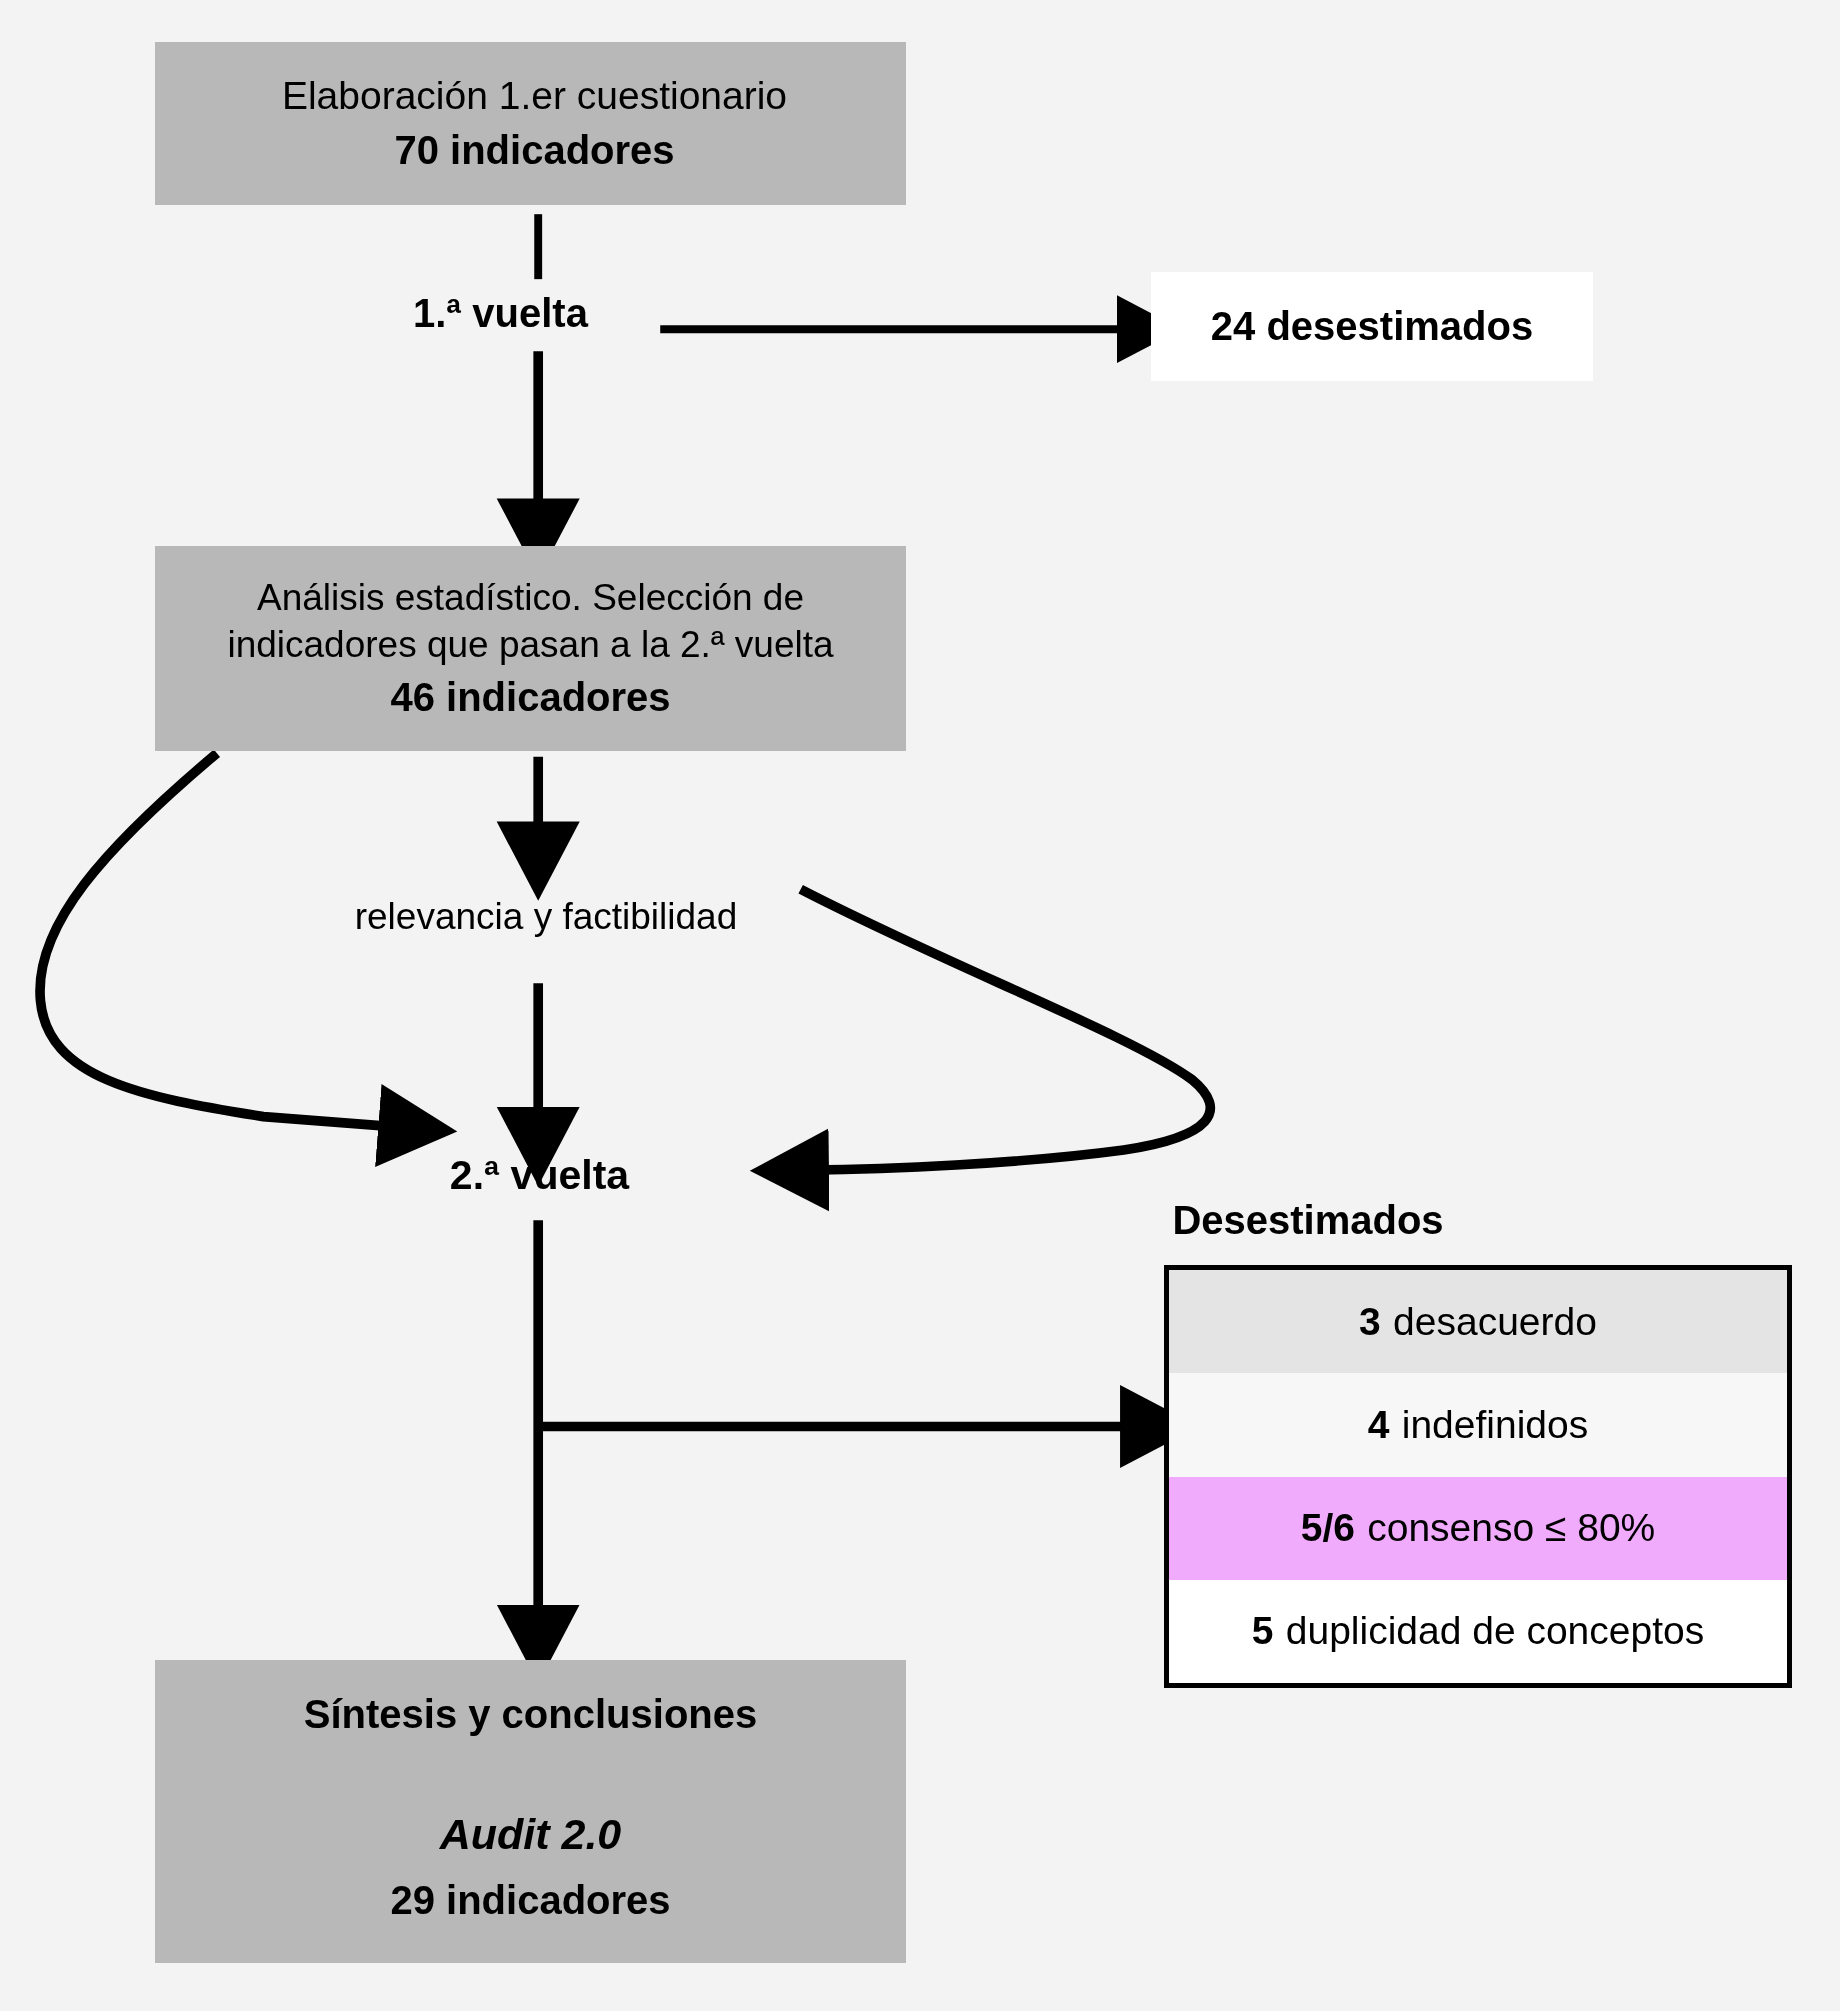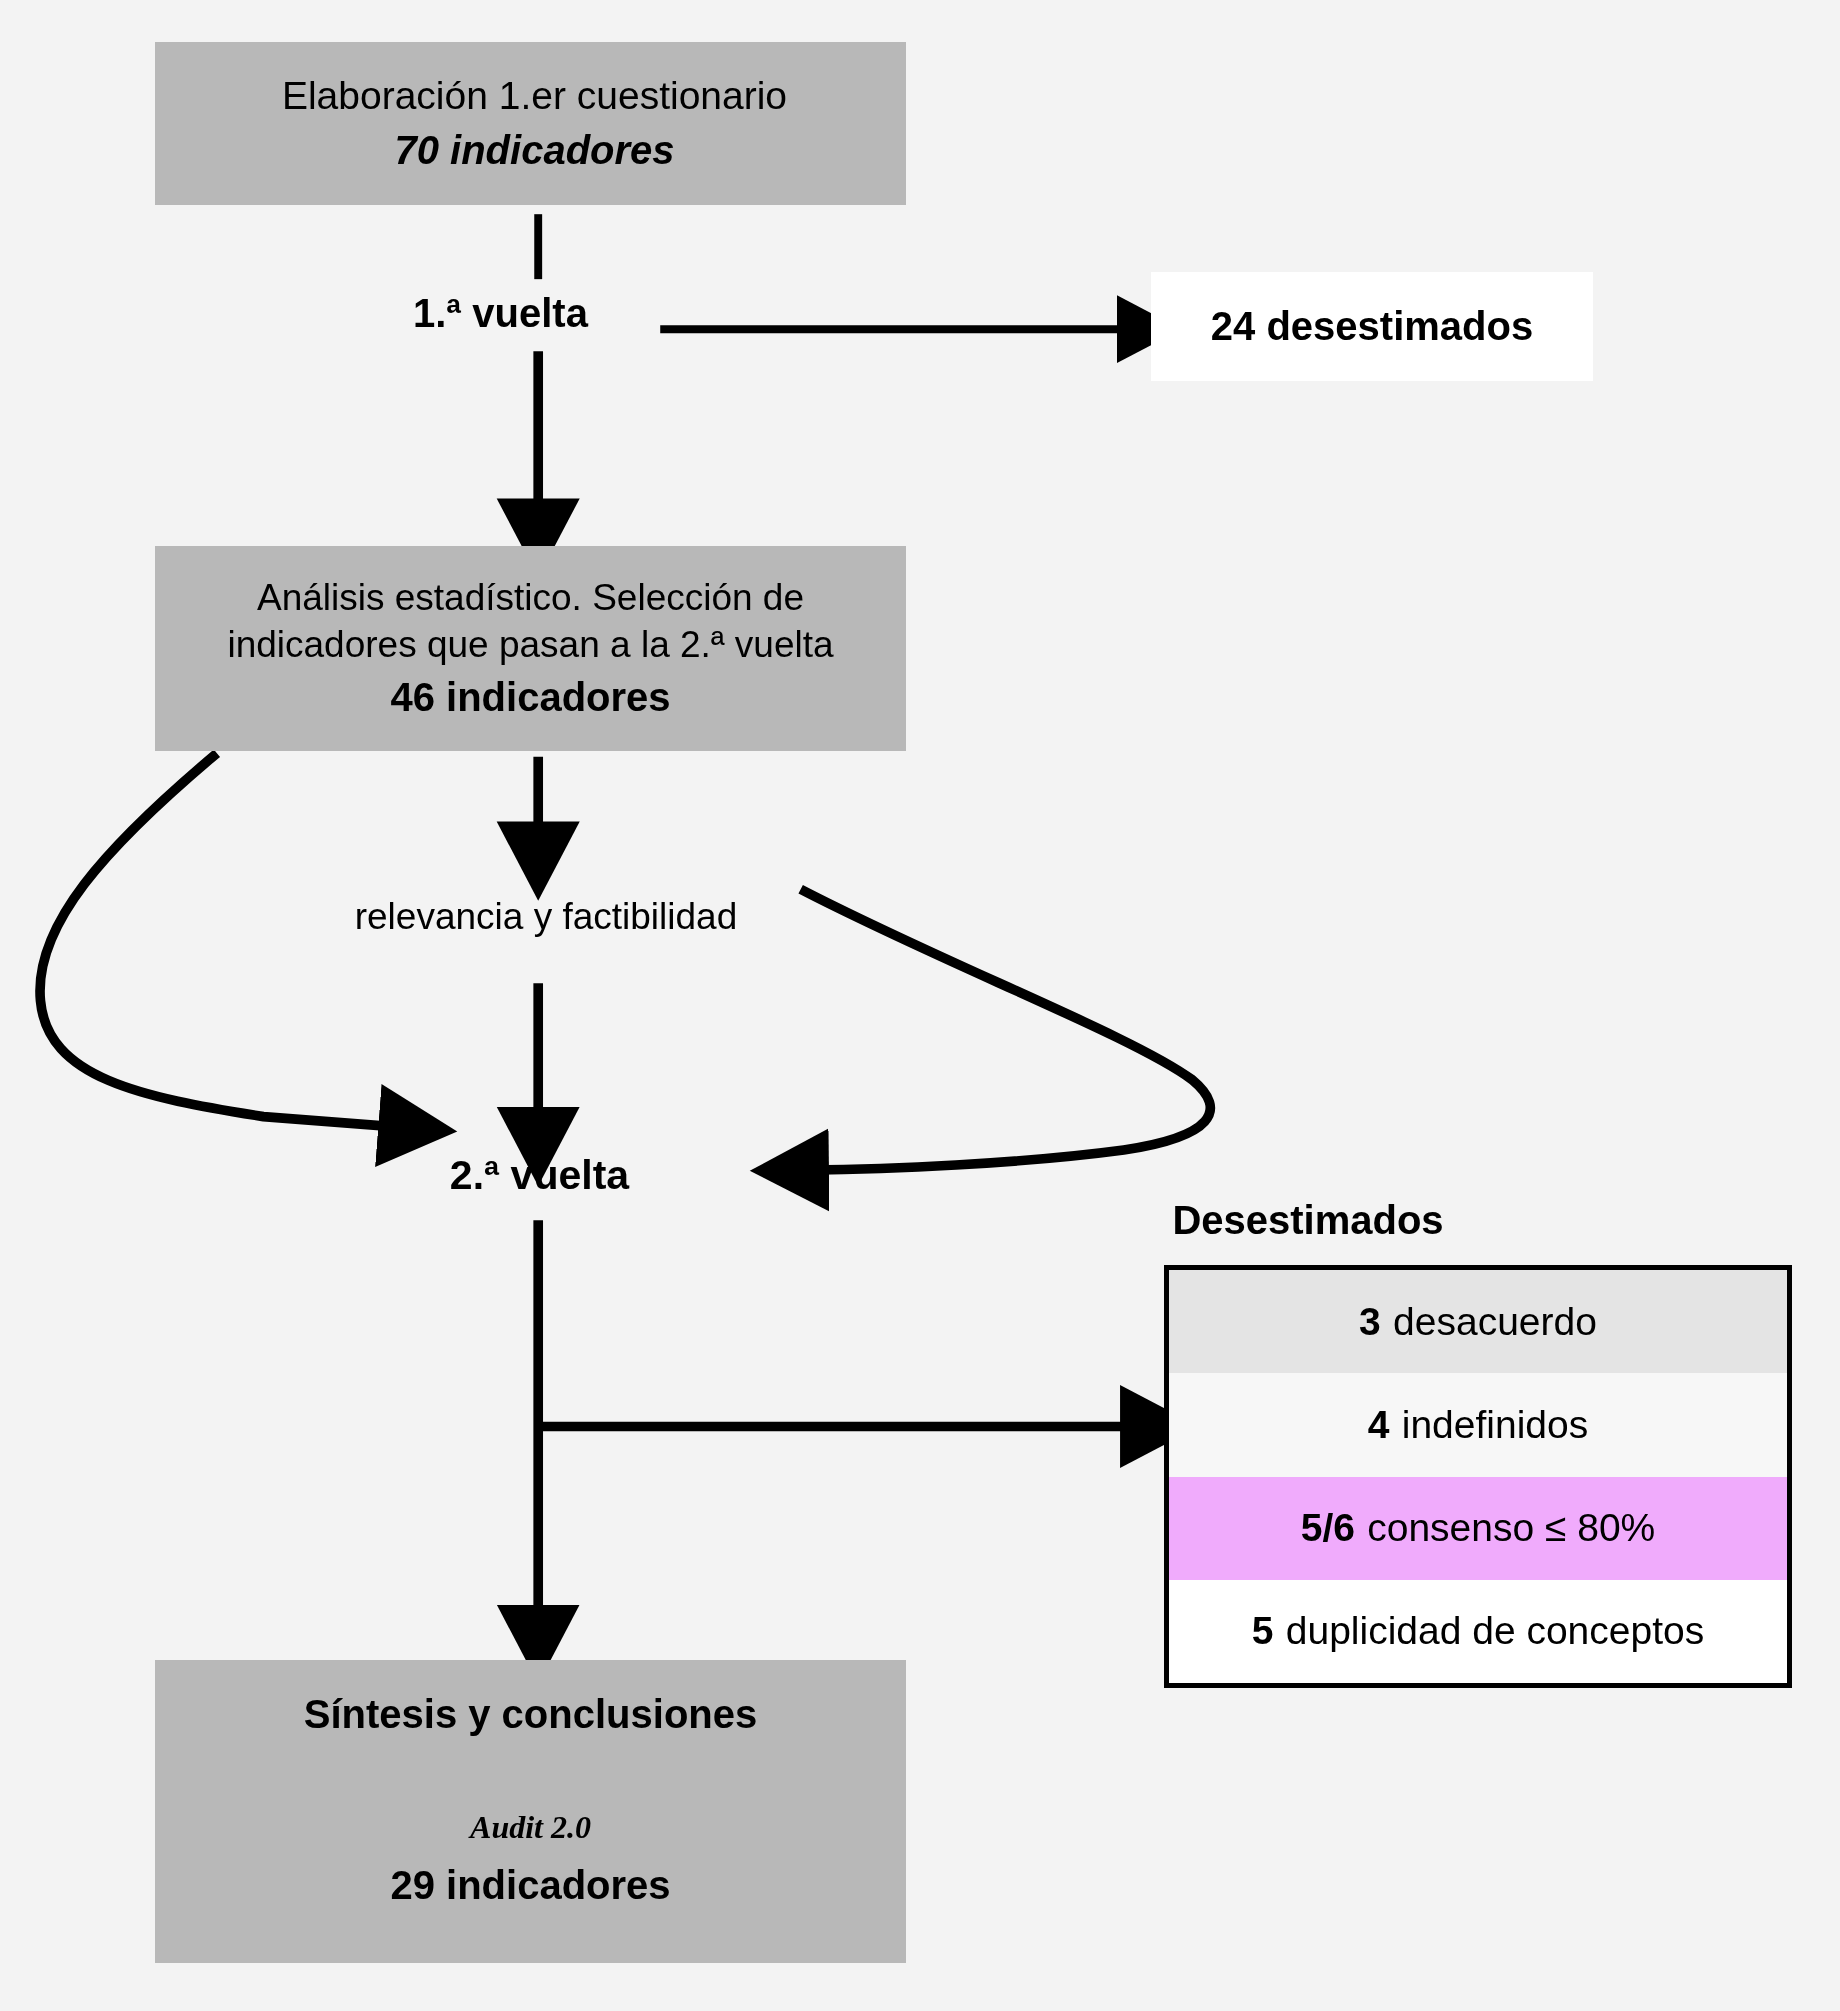--- a/index.html
+++ b/index.html
@@ -45,21 +45,21 @@
     background: #ffffff;
   }
 
   
   #box-elaboracion {
     left: 155px; top: 42px; width: 751px; height: 163px;
     font-size: 39px;
     padding-left: 8px;
   }
   #box-elaboracion .line1 { font-weight: 400; }
-  #box-elaboracion .line2 { font-weight: 700; font-size: 40px; margin-top: 3.5px; font-style: italic; }
+  #box-elaboracion .line2 { font-weight: 700; font-size: 40px; margin-top: 3.5px; }
 
   
   #label-vuelta1 {
     left: 413px; top: 285px; width: 211px; height: 58px;
     font-size: 40px; font-weight: 700;
     align-items: flex-start; justify-content: center;
   }
 
   
   #box-24-desestimados {
@@ -122,21 +122,21 @@
 
   
   #box-sintesis {
     left: 155px; top: 1660px; width: 751px; height: 303px;
     font-size: 39px;
     justify-content: flex-start;
     padding-top: 29px;
   }
   #box-sintesis .line1 { font-weight: 700; font-size: 40px; }
   #box-sintesis .gap { height: 67px; }
-  #box-sintesis .line2 { font-weight: 700; font-style: italic; font-size: 32px; font-family: Liberation Serif, serif; }
+  #box-sintesis .line2 { font-weight: 700; font-style: italic; font-size: 43px; }
   #box-sintesis .line3 { font-weight: 700; font-size: 40px; margin-top: 12.3px; }
 </style>
 </head>
 <body style="background: rgb(243, 243, 243);">
 
 <div id="canvas">
 
   <svg class="svg-layer" viewBox="0 0 2097 2292">
     <defs>
       <marker id="arrowhead" markerWidth="9" markerHeight="9" refX="2.2" refY="4.5" orient="auto" markerUnits="strokeWidth">

